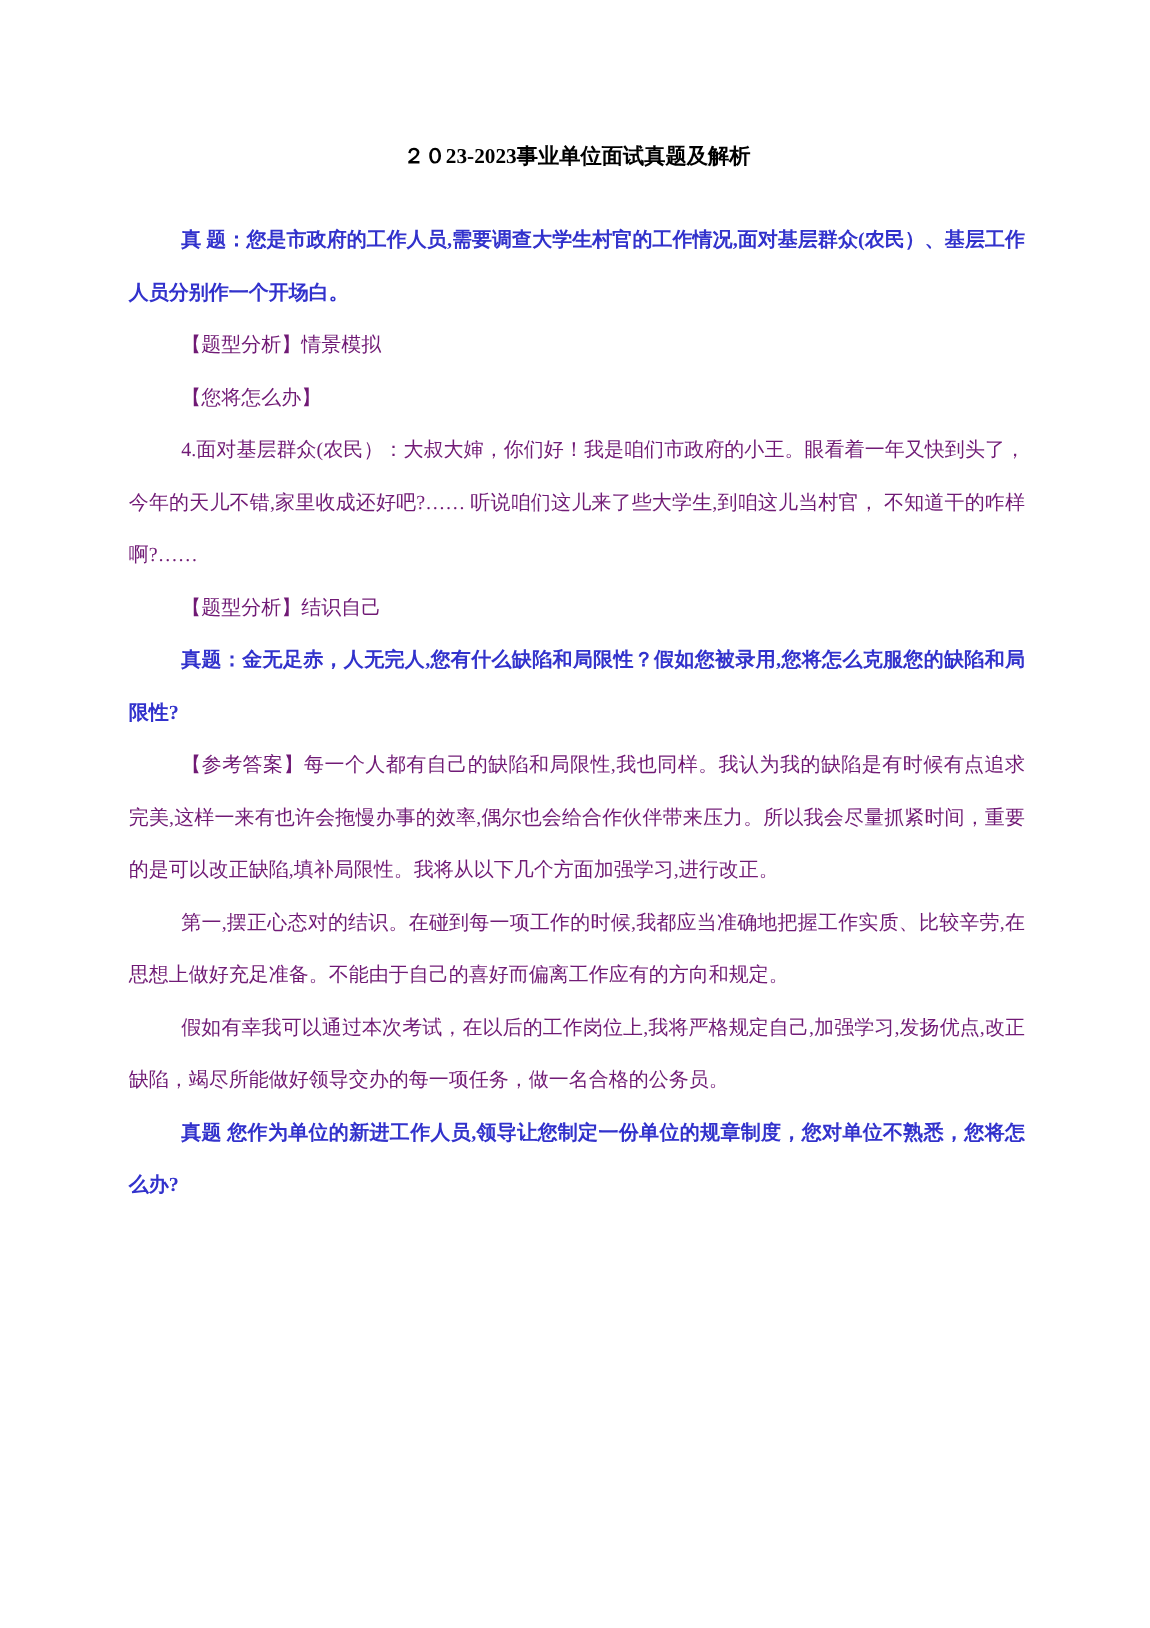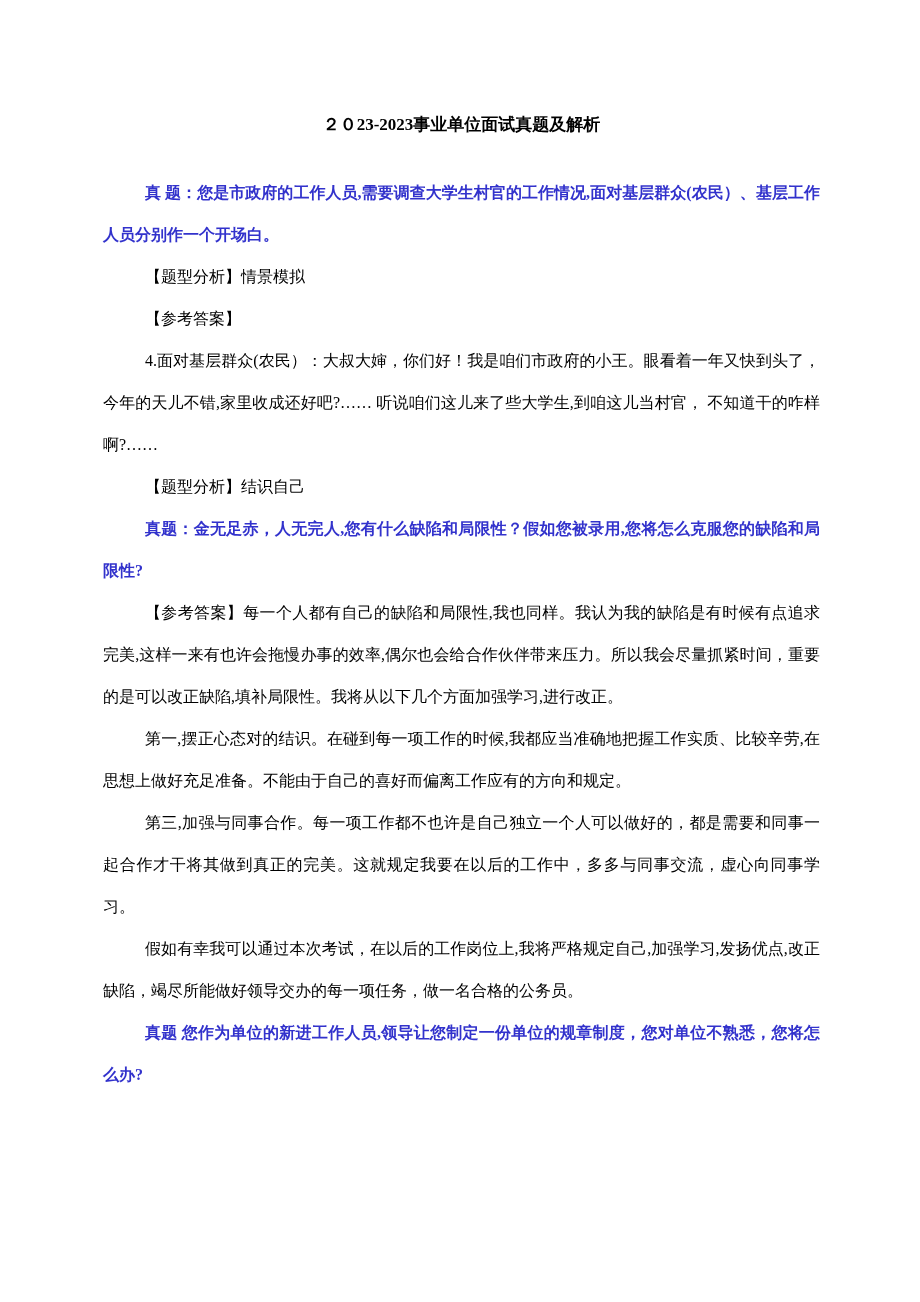--- a/index.html
+++ b/index.html
@@ -33,40 +33,39 @@
     height: 26px;
   }
   .para {
     margin: 0;
     font-size: 16px;
     line-height: 42px;
     text-align: justify;
     text-justify: inter-ideograph;
     text-indent: 42px;
     word-break: break-all;
-    color: #000000;
+    color: #701a75;
   }
   .para.question {
     color: var(--question, #3232cc);
     font-weight: bold;
   }
 </style>
 </head>
 <body>
 
 <div class="page">
   <h1 class="doc-title">２０23-2023事业单位面试真题及解析</h1>
   <div class="title-gap"></div>
 
   <p class="para question">真 题：您是市政府的工作人员,需要调查大学生村官的工作情况,面对基层群众(农民）、基层工作人员分别作一个开场白。</p>
   <p class="para">【题型分析】情景模拟</p>
-  <p class="para">【参考答案】</p>
+  <p class="para">【您将怎么办】</p>
   <p class="para">4.面对基层群众(农民）：大叔大婶，你们好！我是咱们市政府的小王。眼看着一年又快到头了，今年的天儿不错,家里收成还好吧?…… 听说咱们这儿来了些大学生,到咱这儿当村官， 不知道干的咋样啊?……</p>
 
   <p class="para">【题型分析】结识自己</p>
   <p class="para question">真题：金无足赤，人无完人,您有什么缺陷和局限性？假如您被录用,您将怎么克服您的缺陷和局限性?</p>
   <p class="para">【参考答案】每一个人都有自己的缺陷和局限性,我也同样。我认为我的缺陷是有时候有点追求完美,这样一来有也许会拖慢办事的效率,偶尔也会给合作伙伴带来压力。所以我会尽量抓紧时间，重要的是可以改正缺陷,填补局限性。我将从以下几个方面加强学习,进行改正。</p>
   <p class="para">第一,摆正心态对的结识。在碰到每一项工作的时候,我都应当准确地把握工作实质、比较辛劳,在思想上做好充足准备。不能由于自己的喜好而偏离工作应有的方向和规定。</p>
-  <p class="para">第三,加强与同事合作。每一项工作都不也许是自己独立一个人可以做好的，都是需要和同事一起合作才干将其做到真正的完美。这就规定我要在以后的工作中，多多与同事交流，虚心向同事学习。</p>
   <p class="para">假如有幸我可以通过本次考试，在以后的工作岗位上,我将严格规定自己,加强学习,发扬优点,改正缺陷，竭尽所能做好领导交办的每一项任务，做一名合格的公务员。</p>
 
   <p class="para question">真题 您作为单位的新进工作人员,领导让您制定一份单位的规章制度，您对单位不熟悉，您将怎么办?</p>
 </div>
 
 </body></html>

